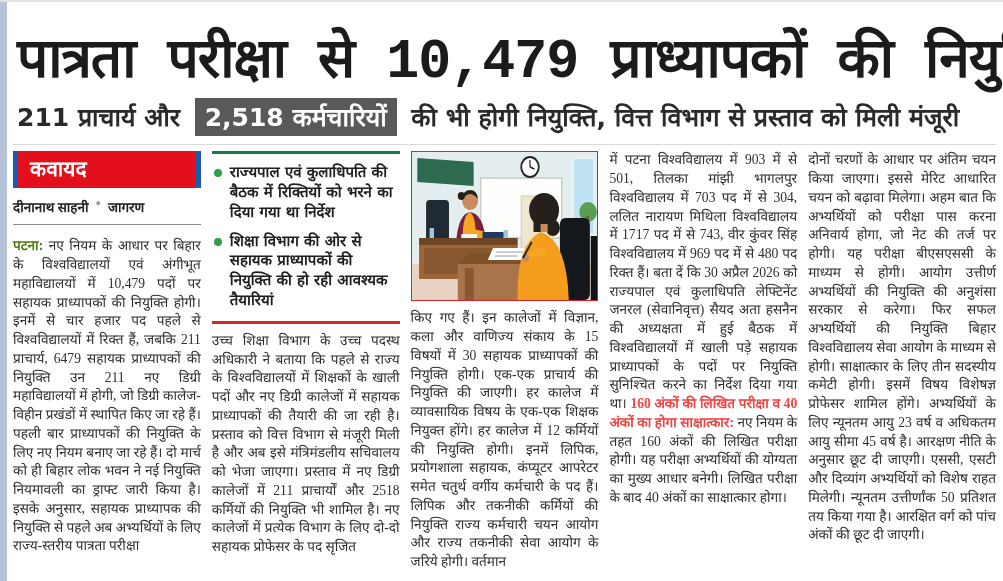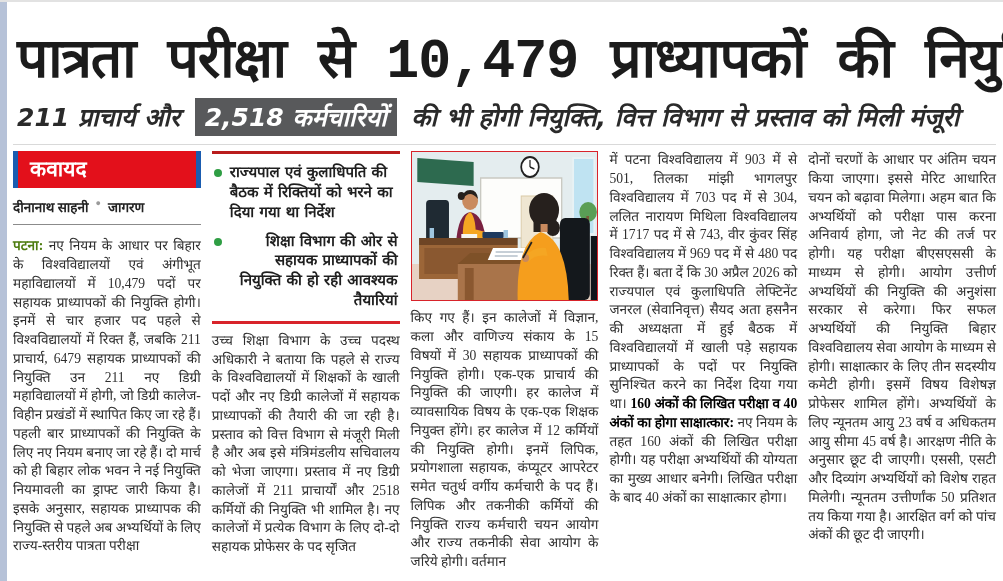--- a/index.html
+++ b/index.html
@@ -21,67 +21,66 @@
   h1.headline {
     font-family: Liberation Mono, monospace;
     font-size: 55px; font-weight: 700; color: #1b1b1b;
     line-height: 1.15; white-space: nowrap; letter-spacing: -1px; margin-top: 23px;
   }
   .subheadline {
     margin-top: 4px;
     font-family: "DejaVu Sans", sans-serif;
     font-size: 25px; font-weight: 600; color: #2a2a2a;
     white-space: nowrap;
-    font-style: italic;
   }
   .subheadline .hl {
     background: #58595b; color: #ffffff;
     padding: 1px 10px 3px 10px; margin: 0 6px;
     display: inline-block;
   }
   .header-divider { border: none; border-top: 1px solid #d9d9d9; margin: 8px 0 6px 0; }
 
   
   .columns { display: flex; gap: 11px; align-items: flex-start; }
   .col { flex: 1 1 0; min-width: 0; }
   .col p {
     font-size: 13.6px; line-height: 1.38; color: #2e2e2e;
     text-align: justify; text-justify: inter-word;
   }
   .col p + p.indent { text-indent: 14px; }
   b.dateline { color: #4d7c0f; }
-  b.inline-subhead { color: #000000; }
+  b.inline-subhead { color: #ef4444; }
 
   
   .kicker {
     background: #e3101b; color: #ffffff;
     border-left: 5px solid #1a5cb0; border-right: 5px solid #1a5cb0;
     font-family: "DejaVu Sans", sans-serif;
     font-size: 21px; font-weight: 700;
     padding: 3px 12px 6px 12px; margin-bottom: 8px;
   }
   .byline {
     font-size: 13.5px; font-weight: 600; color: #222;
     display: flex; align-items: flex-start; gap: 7px; padding: 2px 0 8px 0;
   }
   .byline .dot { color: #9a9a9a; font-size: 9px; }
   .byline-rule { border: none; border-top: 1.5px solid #8b8b8b; margin: 0 0 12px 0; }
 
   
   .highlight-box {
-    border-top: 3px solid #b91c1c; border-bottom: 3px solid #d8232a;
+    border-top: 3px solid #15803d; border-bottom: 3px solid #d8232a;
     padding: 9px 2px 10px 2px; margin-bottom: 8px; min-height: 147px;
   }
   .highlight-box ul { list-style: none; }
   .highlight-box li {
     display: flex; gap: 8px; margin-bottom: 9px;
     font-family: "DejaVu Sans", sans-serif;
     font-size: 15px; font-weight: 700; color: #1f1f1f; line-height: 1.32;
   }
-  .highlight-box li:last-child { margin-bottom: 0; text-align: right; }
+  .highlight-box li:last-child { margin-bottom: 0; }
   .green-bullet {
     flex: 0 0 auto; width: 8px; height: 8px; border-radius: 50%;
     background: #2f9e44; margin-top: 6px;
   }
 
   
   .illus-wrap {
     border: 1.5px solid #d8232a; margin-bottom: 8px; line-height: 0;
     background: #e6eef0;
   }

